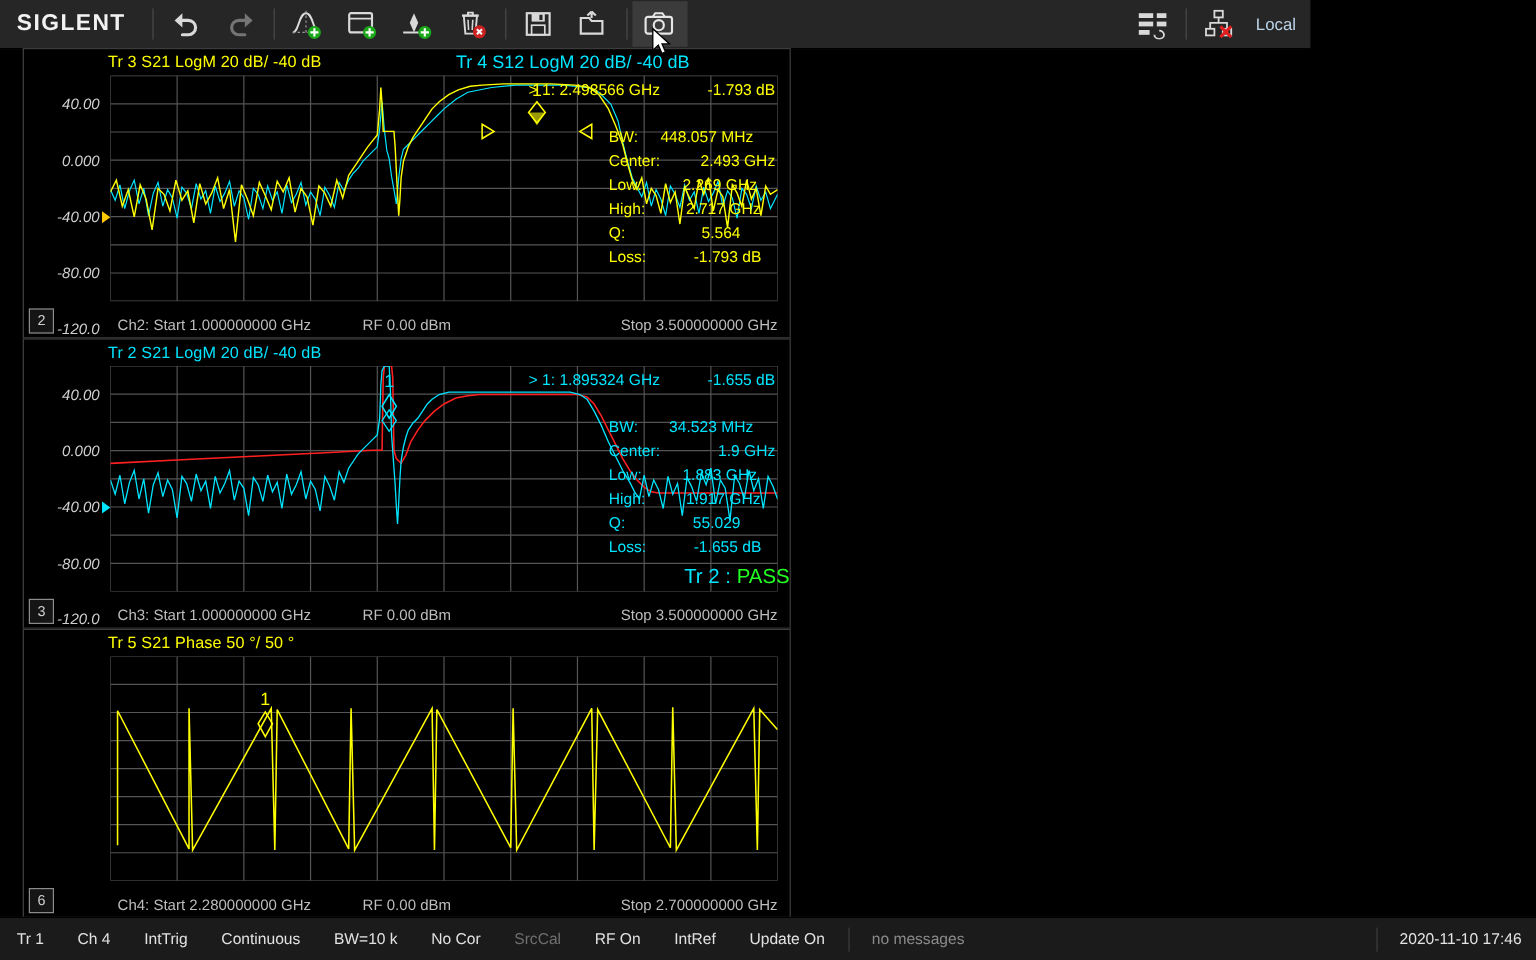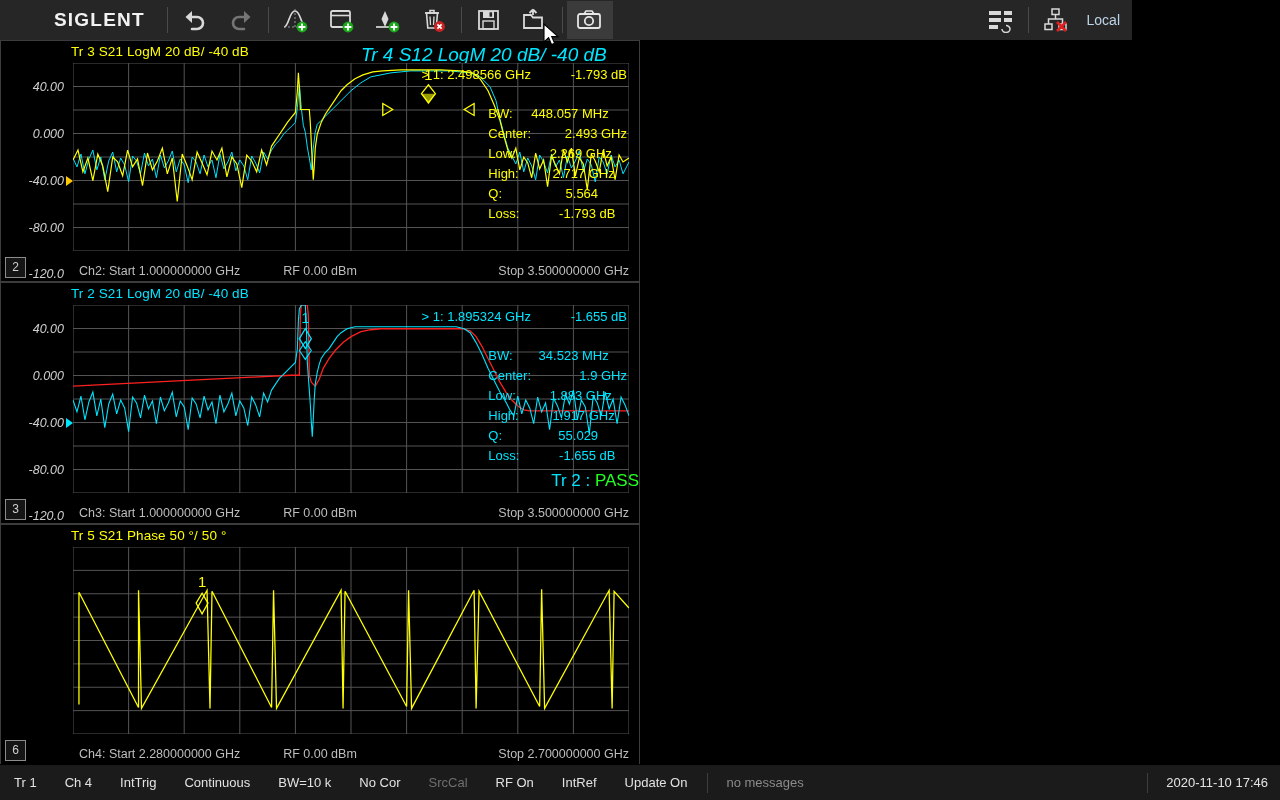--- a/index.html
+++ b/index.html
@@ -10,21 +10,20 @@
     -webkit-font-smoothing:antialiased;
   }
   .app{position:relative;width:1280px;height:800px;background:#000;}
 
   
   .toolbar{
     position:absolute;left:0;top:0;width:1092px;height:40px;
     background:#262626;
     display:flex;align-items:center;
     border-bottom:1px solid #000;
-    padding-left:40px;
   }
   .brand{
     color:#f2f2f2;font-size:19px;font-weight:bold;letter-spacing:1.2px;
     padding:0 18px 0 14px;font-family:"Liberation Sans",sans-serif;
   }
   .tb-sep{width:1px;height:26px;background:#4a4a4a;margin:0 4px;}
   .tb-btn{
     width:46px;height:38px;display:flex;align-items:center;justify-content:center;
     cursor:pointer;
   }
@@ -34,36 +33,37 @@
 
   
   .panels{
     position:absolute;left:0;top:40px;width:1280px;height:725px;
   }
   .panel{
     position:absolute;
     background:#000;
     box-sizing:border-box;
     border:1px solid #3c3c3c;
+    margin-left:19px;
   }
   .panel.active{background:#04040f;}
   .p1{left:0;   top:0;   width:640px;height:242px;}
   .p2{left:640; top:0;   width:640px;height:242px;}
   .p3{left:0;   top:242px;width:640px;height:242px;}
   .p4{left:640; top:242px;width:640px;height:242px;}
   .p5{left:0;   top:484px;width:640px;height:241px;}
   .p6{left:640; top:484px;width:640px;height:241px;}
 
   .trace-hdr{
     position:absolute;left:70px;top:3px;
     font-size:13.5px;white-space:nowrap;letter-spacing:0.1px;
   }
   .trace-hdr2{
     position:absolute;left:360px;top:3px;
-    font-size:19px;white-space:nowrap;font-style:italic;
+    font-size:15px;white-space:nowrap;
   }
   .trace-hdr .hl{
     background:#ffff00;color:#000;padding:0 2px;
   }
   .plot-wrap{
     position:absolute;left:72px;top:22px;right:10px;bottom:30px;
   }
   .plot-svg{display:block;width:100%;height:100%;}
 
   .ylabels{

